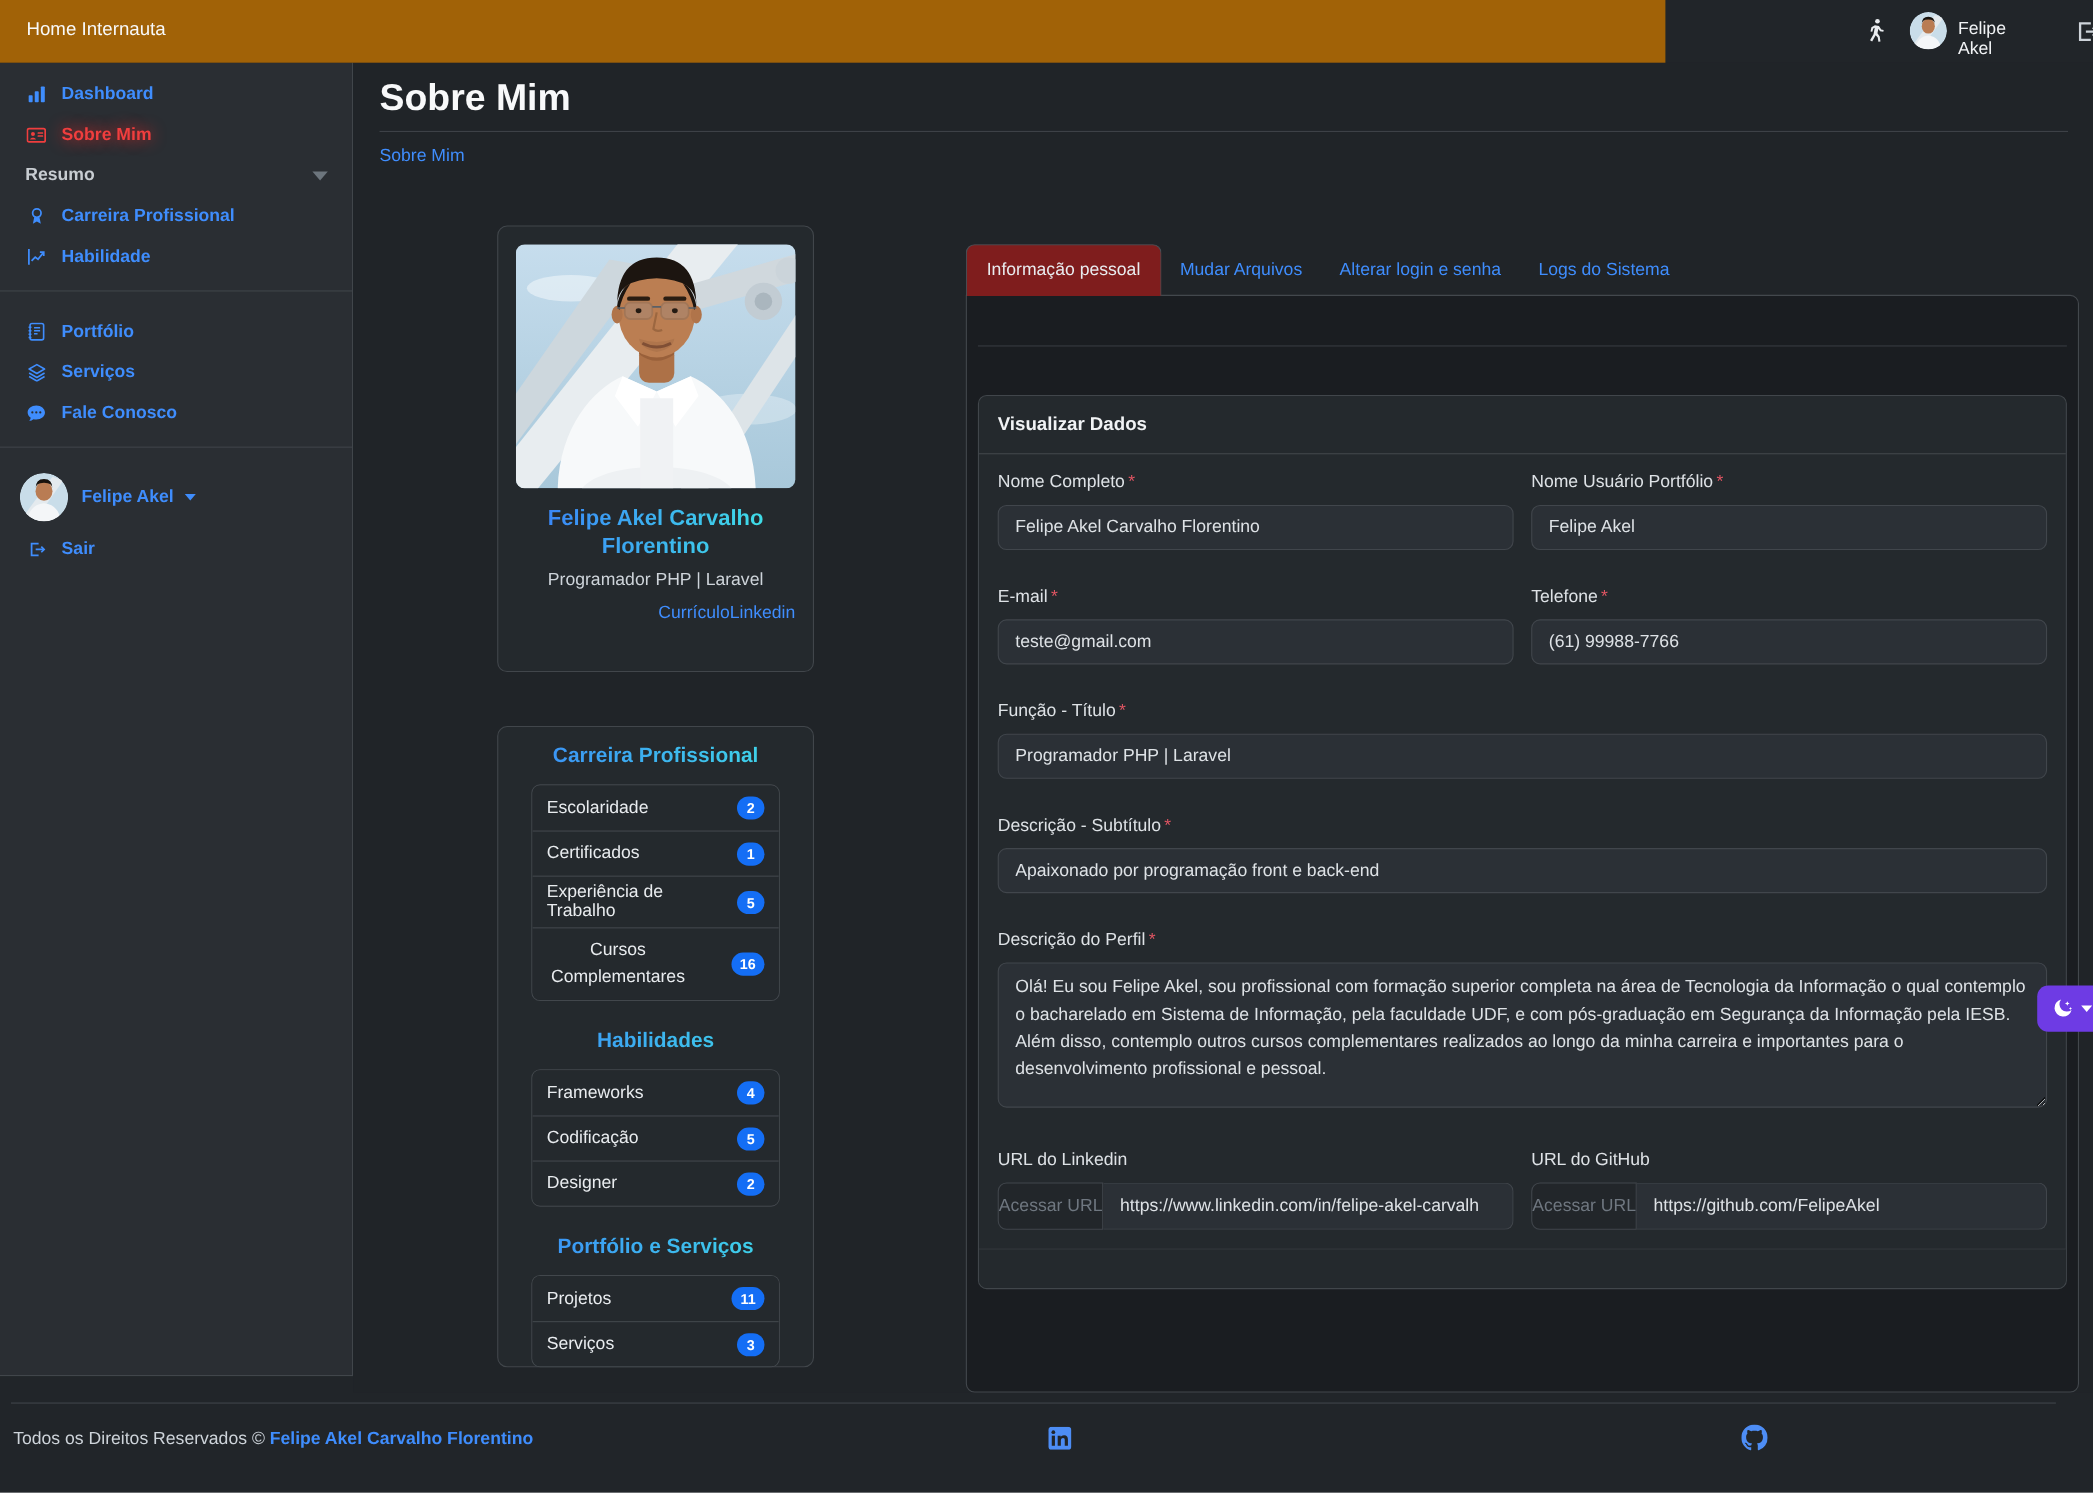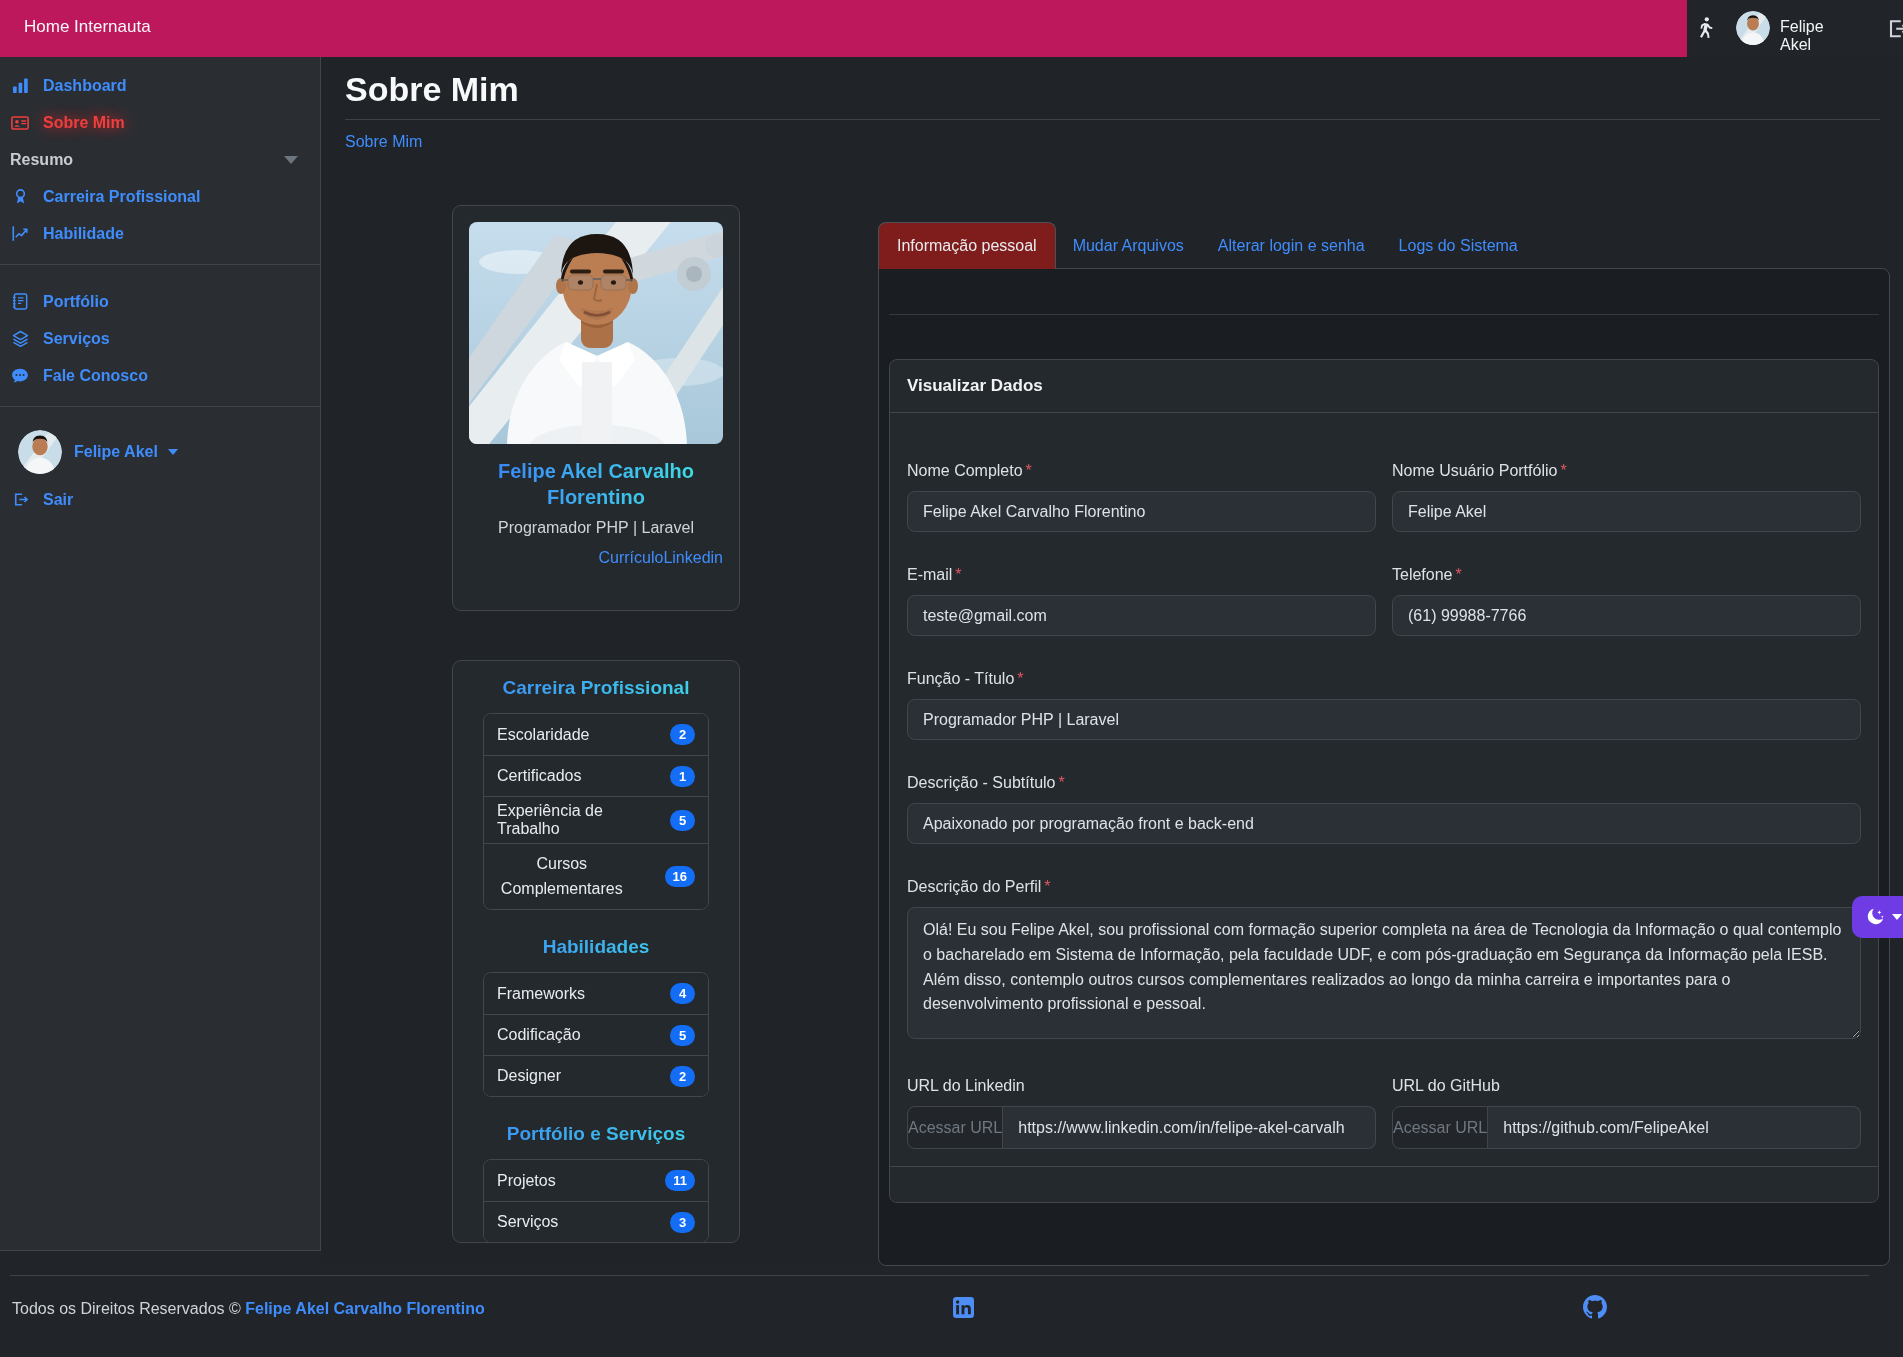--- a/index.html
+++ b/index.html
@@ -1,32 +1,32 @@
 <!DOCTYPE html>
 <html><head>
 <meta charset="utf-8">
 <style>
 * { margin:0; padding:0; box-sizing:border-box; }
 body { font-family:"Liberation Sans", sans-serif; }
 .page { position:relative; width:1903px; height:1357px; background:#212529; overflow:hidden; color:#dee2e6; }
 
 
-.topbar { position:absolute; left:0; top:0; width:1687px; height:57px; background:#be185d; z-index:5; }
+.topbar { position:absolute; left:0; top:0; width:1514px; height:57px; background:#a16207; z-index:5; }
 .brand { position:absolute; left:24px; top:17px; font-size:17px; color:#f8f9fa; font-weight:400; }
 .acc-icon { position:absolute; left:1694px; top:16px; width:22px; height:24px; }
 .topbar-avatar { position:absolute; left:1736px; top:11px; width:34px; height:34px; border-radius:50%; overflow:hidden; }
 .topbar-user { position:absolute; left:1780px; top:18px; font-size:16px; color:#f1f3f5; }
 .logout-top { position:absolute; left:1884px; top:16px; width:26px; height:24px; }
 
 
 .sidebar { position:absolute; left:0; top:57px; width:321px; height:1194px; background:#2a2e33; border-right:1px solid #41464b; border-bottom:1px solid #41464b; }
 .side-sec { border-bottom:1px solid #3f4449; padding:10px 0 12px 0; }
 .side-sec.s2 { padding-top:18px; }
 .side-sec.s3 { border-bottom:none; padding-top:16px; }
-.side-item { display:flex; align-items:center; height:37px; padding:0 10px; font-size:16px; font-weight:600; color:#3f8dfd; position:relative; cursor:pointer; }
+.side-item { display:flex; align-items:center; height:37px; padding:0 23px; font-size:16px; font-weight:600; color:#3f8dfd; position:relative; cursor:pointer; }
 .side-item .si { width:20px; height:20px; margin-right:13px; display:flex; align-items:center; justify-content:center; flex:0 0 20px; }
 .side-item.red { color:#f03e3e; text-shadow:0 0 14px rgba(255,40,40,.85); }
 .side-item.head { color:#c8cdd2; font-weight:700; }
 .caret-down { width:0; height:0; border-left:7px solid transparent; border-right:7px solid transparent; border-top:8px solid #6c757d; position:absolute; right:22px; top:15px; }
 .caret-sm { display:inline-block; width:0; height:0; border-left:5px solid transparent; border-right:5px solid transparent; border-top:6px solid #3f8dfd; margin-left:10px; }
 .side-avatar { width:44px; height:44px; border-radius:50%; overflow:hidden; margin-right:12px; flex:0 0 44px; }
 .side-user-row { display:flex; align-items:center; height:58px; padding:0 18px; font-size:16px; font-weight:700; color:#3f8dfd; cursor:pointer; }
 
 
 .main { position:absolute; left:321px; top:57px; width:1582px; height:1209px; background:#202428; }
@@ -61,21 +61,21 @@
 .tab.active { background:#7f1d1d; border:1px solid #4a5056; border-bottom:none; border-radius:8px 8px 0 0; color:#e9ecef; padding:0 18px; }
 .panel { position:absolute; left:557px; top:211px; width:1012px; height:998px; background:#1a1d21; border:1px solid #43484d; border-radius:0 8px 8px 8px; padding:24px 10px; }
 .pane-head { display:flex; justify-content:space-between; align-items:flex-start; padding:0 1px; }
 .pane-title { font-size:28px; font-weight:500; color:#e9ecef; letter-spacing:.2px; }
 .btn-primary { background:#1b76fa; color:#fff; border:none; border-radius:7px; font-size:16px; padding:9px 15px; cursor:pointer; font-family:inherit; }
 .pane-hr { border-top:1px solid #4a4f54; opacity:.6; margin:21px 0 0 0; }
 
 .form-card { position:relative; margin-top:44px; background:#24292d; border:1px solid #41464b; border-radius:8px; }
 .fc-header { padding:16px 17px; font-size:17px; font-weight:700; color:#f1f3f5; border-bottom:1px solid #41464b; }
 .fc-body { padding:17px; }
-.frow { display:flex; gap:16px; margin-bottom:34px;margin-top:32px; }
+.frow { display:flex; gap:16px; margin-bottom:34px; }
 .fcol { flex:1; }
 .flabel { display:block; font-size:16px; color:#dee2e6; margin-bottom:7px; height:22px; }
 .req { color:#e25563; margin-left:3px; }
 .fctrl { width:100%; height:41px; background:#2b3036; border:1px solid #41464c; border-radius:8px; color:#dee2e6; font-size:16px; padding:0 15px; font-family:inherit; outline:none; }
 textarea.fctrl { height:132px; padding:10px 15px; resize:vertical; line-height:1.55; }
 .igroup { display:flex; height:43px; }
 .igroup .itext { background:#22262a; border:1px solid #41464c; border-radius:8px 0 0 8px; color:#6f7780; font-size:16px; display:flex; align-items:center; padding:0 0; cursor:pointer; white-space:nowrap; }
 .igroup .fctrl { border-radius:0 8px 8px 0; border-left:none; height:43px; }
 .fc-footer { height:36px; border-top:1px solid #41464b; border-radius:0 0 8px 8px; background:#24292d; }
 

